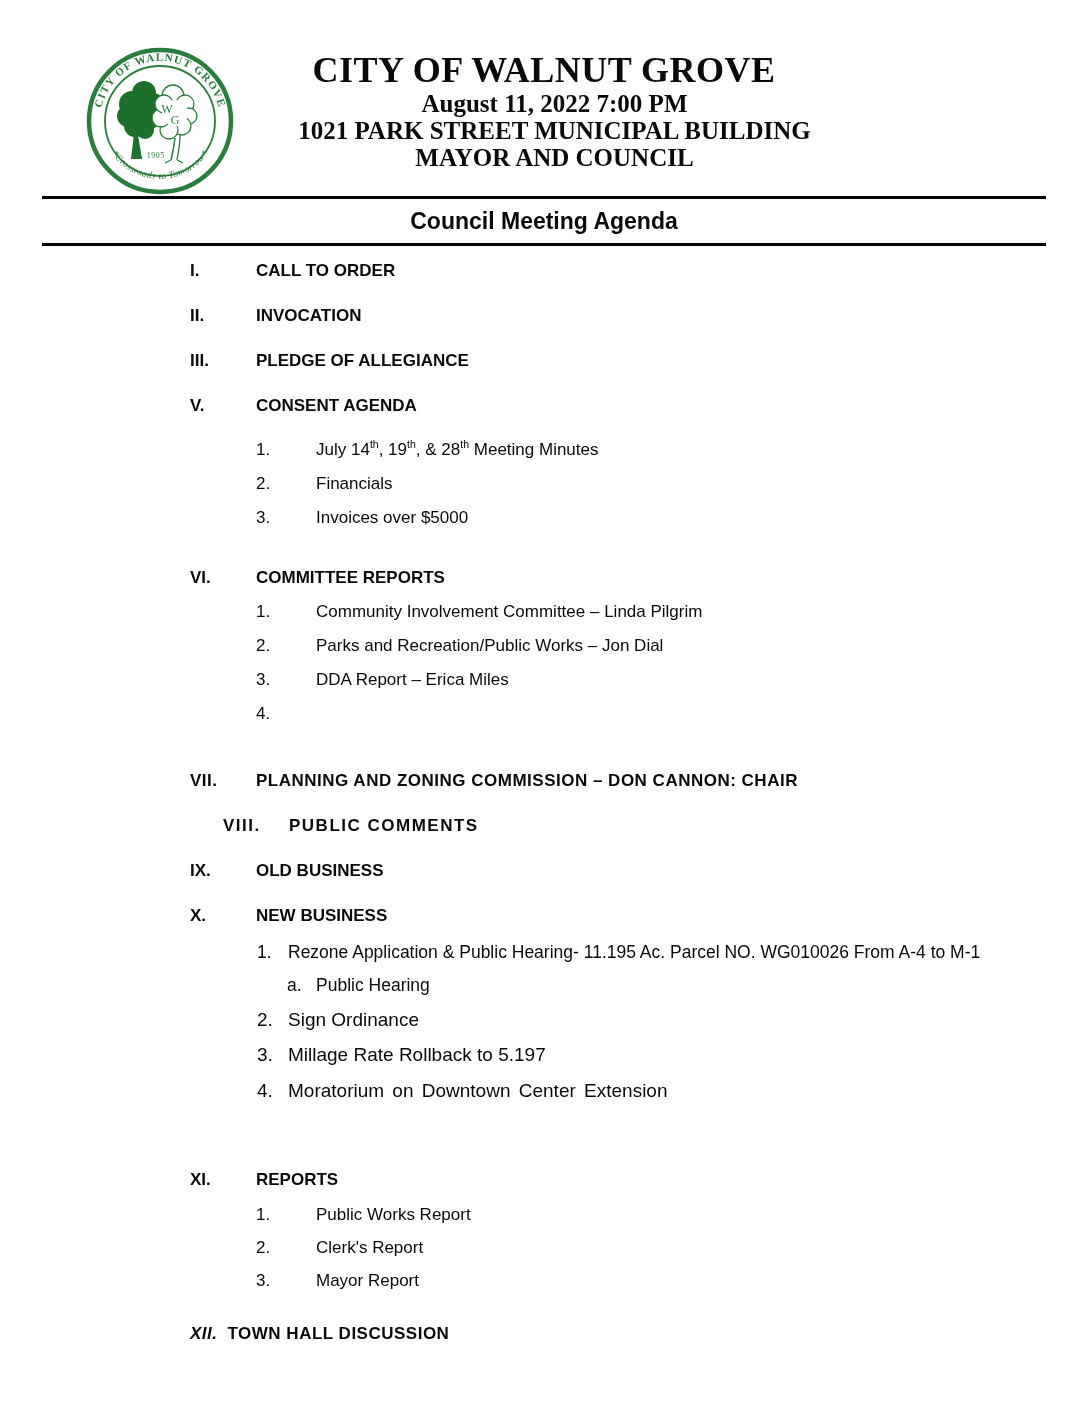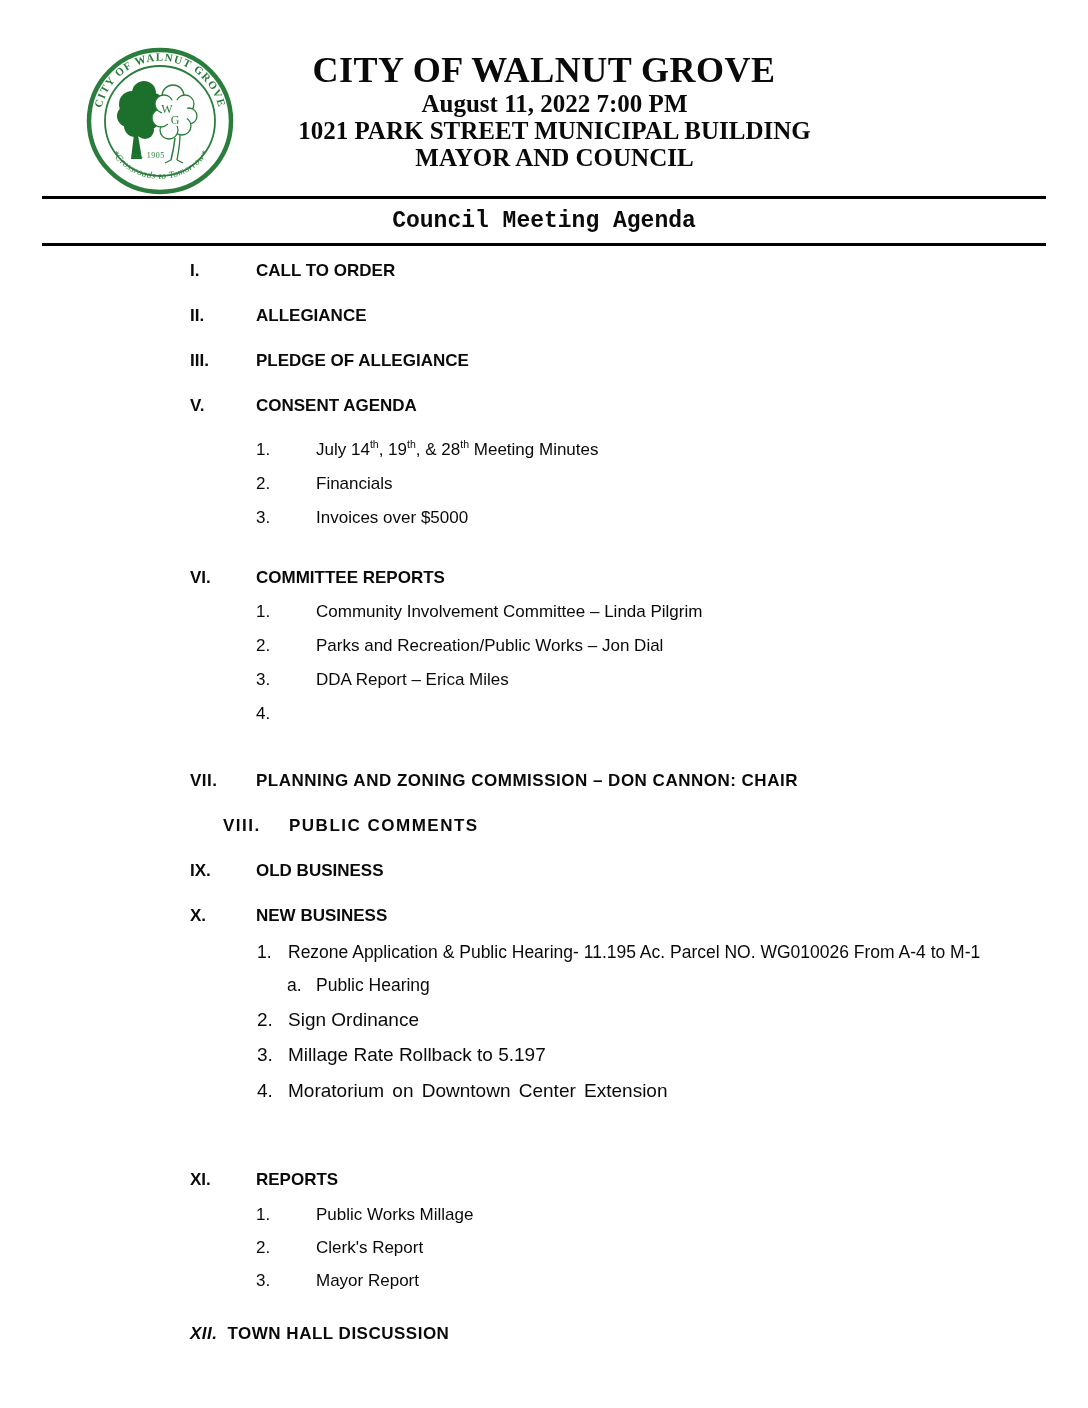--- a/index.html
+++ b/index.html
@@ -23,21 +23,21 @@
     font-family:"Liberation Serif", serif;
     font-weight:bold;
   }
   .h-title { font-size:36px; line-height:40px; letter-spacing:0.5px; }
   .h-line  { font-size:25px; line-height:27px;padding-left:21px; }
 
   .rule { height:3px; background:#000; margin:0 42px; }
   .rule-top { margin-top:25px; }
   .subtitle {
     text-align:center;
-    font-family:Liberation Mono, monospace;
+    font-family:Liberation Sans, sans-serif;
     font-weight:bold;
     font-size:23px;
     line-height:30px;
     padding:7px 0;
   }
 
   
   .agenda { margin-left:190px; margin-right:40px; font-size:17px; line-height:20px; }
 
   .sec { display:flex; font-weight:bold; }
@@ -128,21 +128,21 @@
 
   <div class="agenda">
 
     <div class="sec mt15">
       <span class="rn">I.</span>
       <span class="st">CALL TO ORDER</span>
     </div>
 
     <div class="sec mt25">
       <span class="rn">II.</span>
-      <span class="st">ALLEGIANCE</span>
+      <span class="st">INVOCATION</span>
     </div>
 
     <div class="sec mt25">
       <span class="rn">III.</span>
       <span class="st">PLEDGE OF ALLEGIANCE</span>
     </div>
 
 
     <div class="sec mt25">
       <span class="rn">V.</span>
@@ -233,21 +233,21 @@
       <span class="tx">Moratorium on Downtown Center Extension</span>
     </div>
 
     <div class="sec mt68">
       <span class="rn">XI.</span>
       <span class="st">REPORTS</span>
     </div>
 
     <div class="item mt15">
       <span class="mk">1.</span>
-      <span class="tx">Public Works Millage</span>
+      <span class="tx">Public Works Report</span>
     </div>
 
     <div class="item mt13">
       <span class="mk">2.</span>
       <span class="tx">Clerk's Report</span>
     </div>
 
     <div class="item mt13">
       <span class="mk">3.</span>
       <span class="tx">Mayor Report</span>

